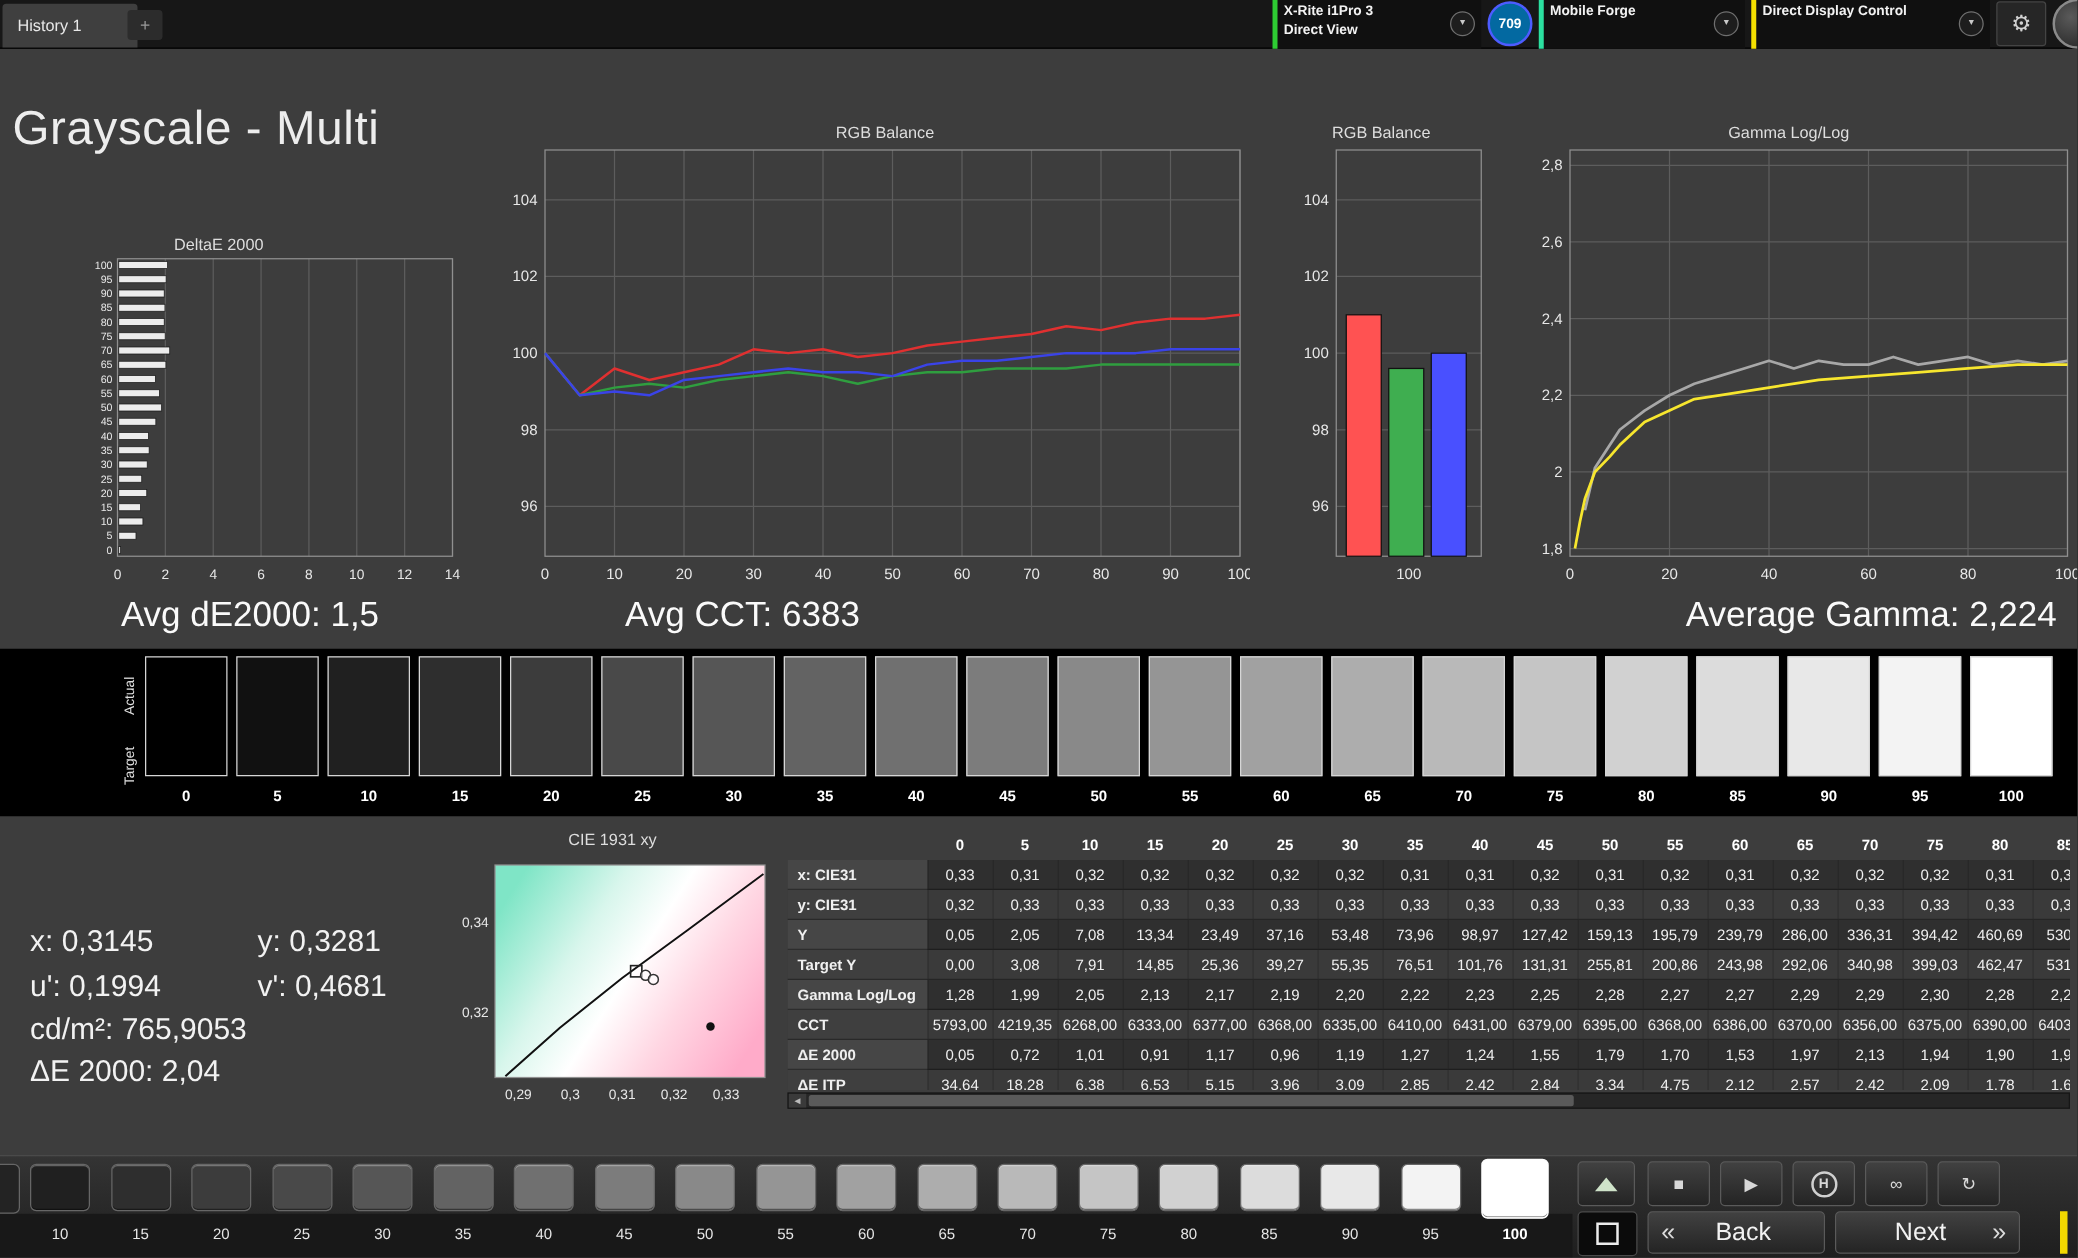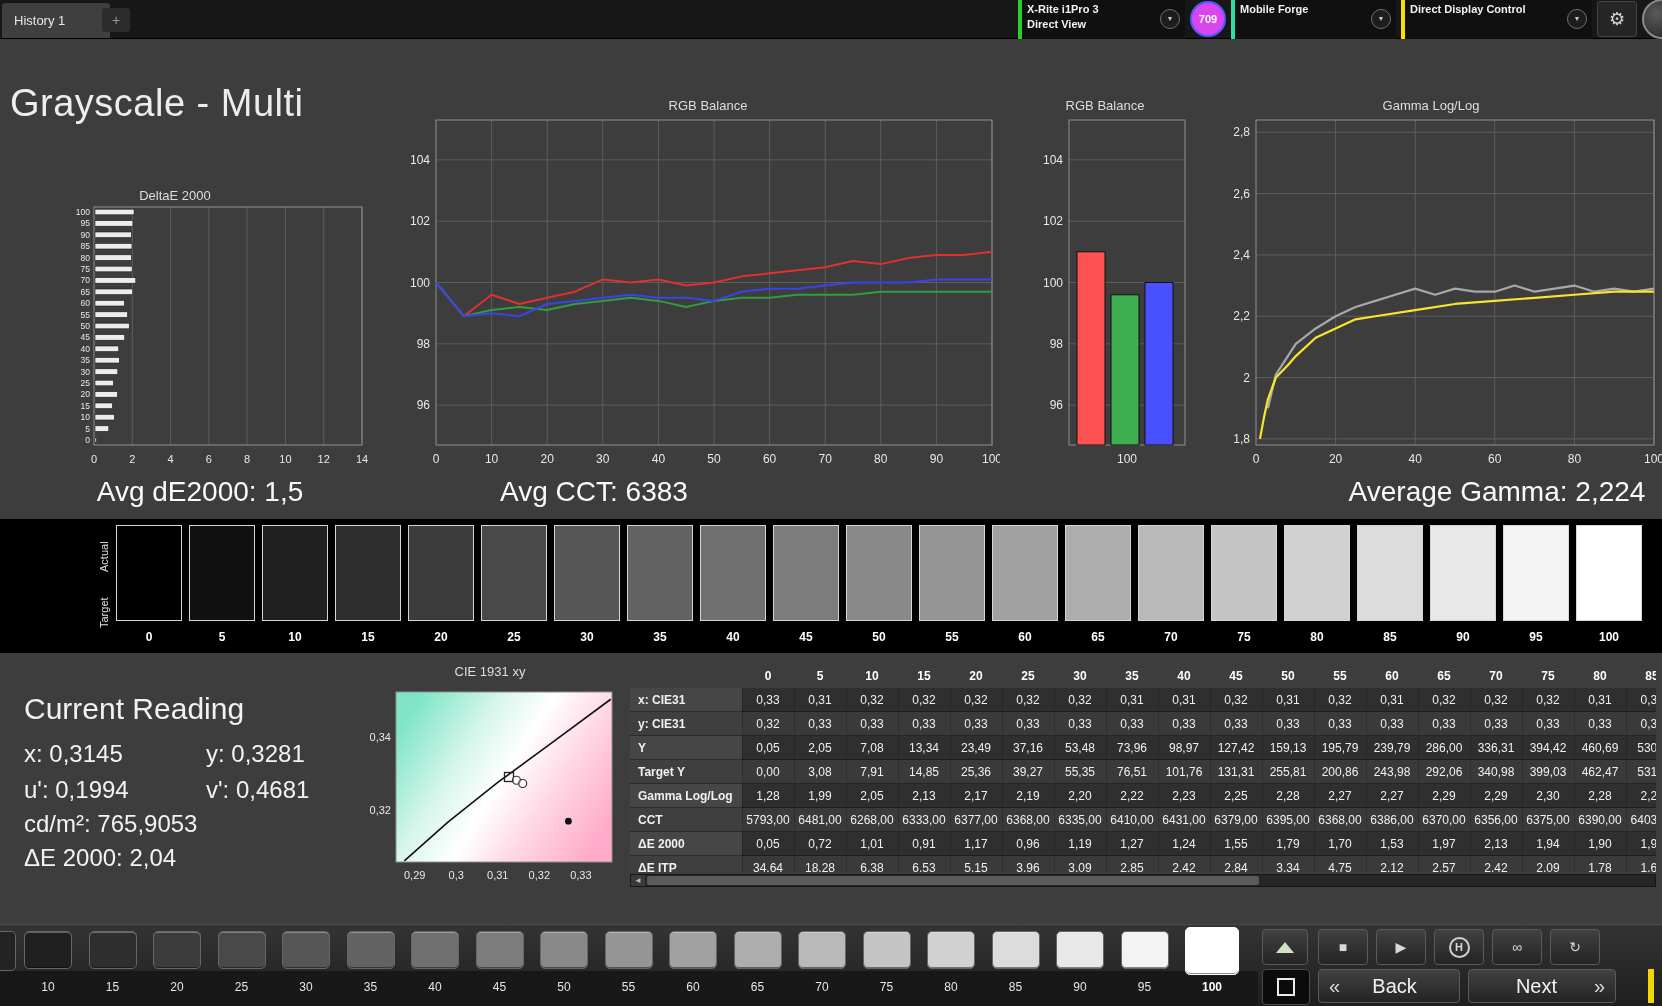--- a/index.html
+++ b/index.html
@@ -14,21 +14,21 @@
   .hist-tab{position:absolute;left:2px;top:3px;height:35px;width:96px;background:#3f3f3f;color:#e8e8e8;
     font-size:13px;display:flex;align-items:center;padding-left:12px;border-radius:3px 3px 0 0;}
   .add-tab{position:absolute;left:102px;top:8px;height:24px;width:28px;background:#2c2c2c;color:#9a9a9a;
     font-size:14px;display:flex;align-items:center;justify-content:center;border-radius:3px;}
   #topbar-right{position:absolute;right:0;top:2px;height:34px;display:flex;align-items:center;gap:5px;padding-right:0;}
   .devbtn{position:relative;height:34px;background:#101010;color:#f2f2f2;font-size:11px;font-weight:bold;
     padding:3px 30px 3px 9px;display:flex;flex-direction:column;justify-content:flex-start;line-height:1.35;}
   .devbtn .accent{position:absolute;left:0;top:0;bottom:0;width:4px;}
   .chev{position:absolute;right:5px;top:50%;transform:translateY(-50%);width:18px;height:18px;border-radius:50%;
     border:1px solid #6f6f6f;background:#1d1d1d;color:#c9c9c9;font-size:7px;display:flex;align-items:center;justify-content:center;}
-  .badge709{width:32px;height:32px;border-radius:50%;background:#d946ef;border:2px solid #4d5cff;color:#fff;
+  .badge709{width:32px;height:32px;border-radius:50%;background:#0369a1;border:2px solid #4d5cff;color:#fff;
     font-size:11px;font-weight:bold;display:flex;align-items:center;justify-content:center;}
   .gearbtn{width:38px;height:34px;background:#262626;border:1px solid #444;border-radius:3px;color:#d0d0d0;
     font-size:18px;display:flex;align-items:center;justify-content:center;}
   .halfcircle{width:36px;height:36px;border-radius:50%;background:radial-gradient(circle at 35% 35%,#5a5a5a,#1f1f1f);
     border:2px solid #8a8a8a;margin-right:-20px;}
 
   
   #page-title{position:absolute;left:10px;top:82px;font-size:38px;font-weight:300;color:#ededed;letter-spacing:0.5px;}
   .chart-title{position:absolute;text-align:center;font-size:13px;color:#dedede;}
   .stat{position:absolute;top:476px;height:36px;font-size:28px;color:#fafafa;text-align:center;}
@@ -361,21 +361,20 @@
           <div class="strip-chip" style="background: rgb(243, 243, 243);"></div>
           <div class="strip-label">95</div>
         </div>
         <div class="strip-col">
           <div class="strip-chip" style="background: rgb(255, 255, 255);"></div>
           <div class="strip-label">100</div>
         </div>
       </div>
   </div>
 
-  <div id="cr-title">Current Reading</div>
   <div class="cr-line" style="left:24px;top:740px;">x: 0,3145</div>
   <div class="cr-line" style="left:206px;top:740px;">y: 0,3281</div>
   <div class="cr-line" style="left:24px;top:776px;">u': 0,1994</div>
   <div class="cr-line" style="left:206px;top:776px;">v': 0,4681</div>
   <div class="cr-line" style="left:24px;top:810px;">cd/m²: 765,9053</div>
   <div class="cr-line" style="left:24px;top:844px;">ΔE 2000: 2,04</div>
 
   <div class="chart-title" style="left:360px;top:664px;width:260px;">CIE 1931 xy</div>
   <svg id="cie-svg" class="abs" style="left:352px;top:686px;" width="272" height="205">
       <defs>
@@ -530,21 +529,21 @@
             <td>2,27</td>
             <td>2,29</td>
             <td>2,29</td>
             <td>2,30</td>
             <td>2,28</td>
             <td>2,28</td>
           </tr>
           <tr>
             <td class="rowlabel">CCT</td>
             <td>5793,00</td>
-            <td>6481,00</td>
+            <td>4219,35</td>
             <td>6268,00</td>
             <td>6333,00</td>
             <td>6377,00</td>
             <td>6368,00</td>
             <td>6335,00</td>
             <td>6410,00</td>
             <td>6431,00</td>
             <td>6379,00</td>
             <td>6395,00</td>
             <td>6368,00</td>

